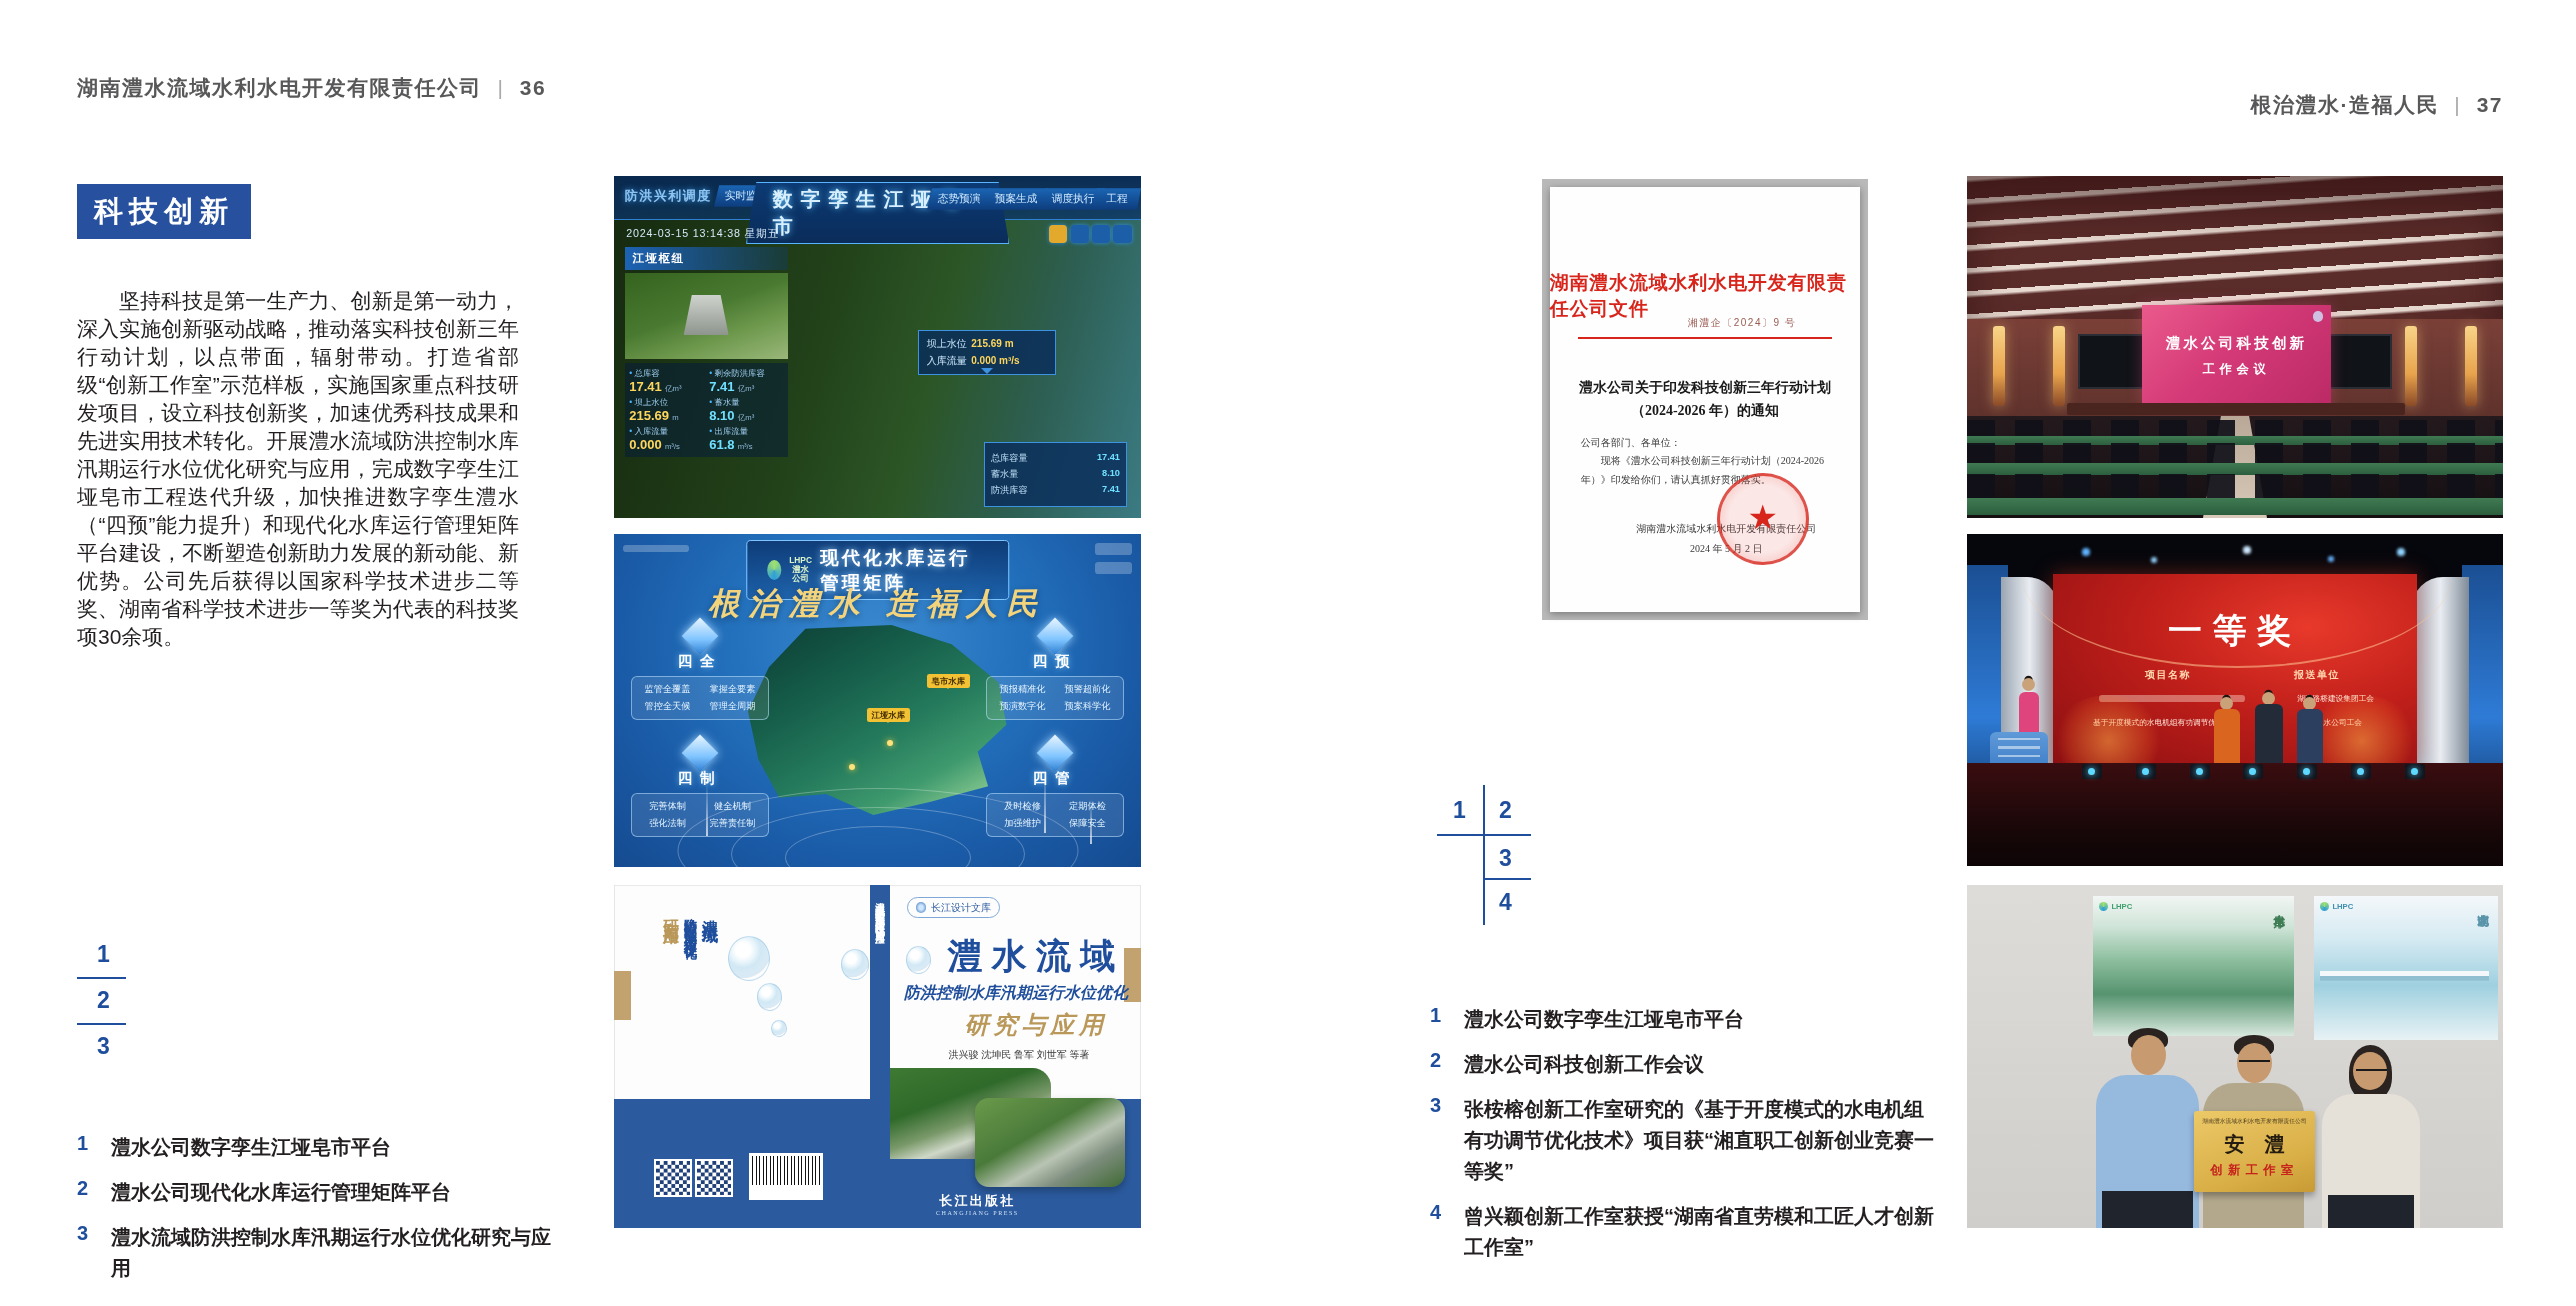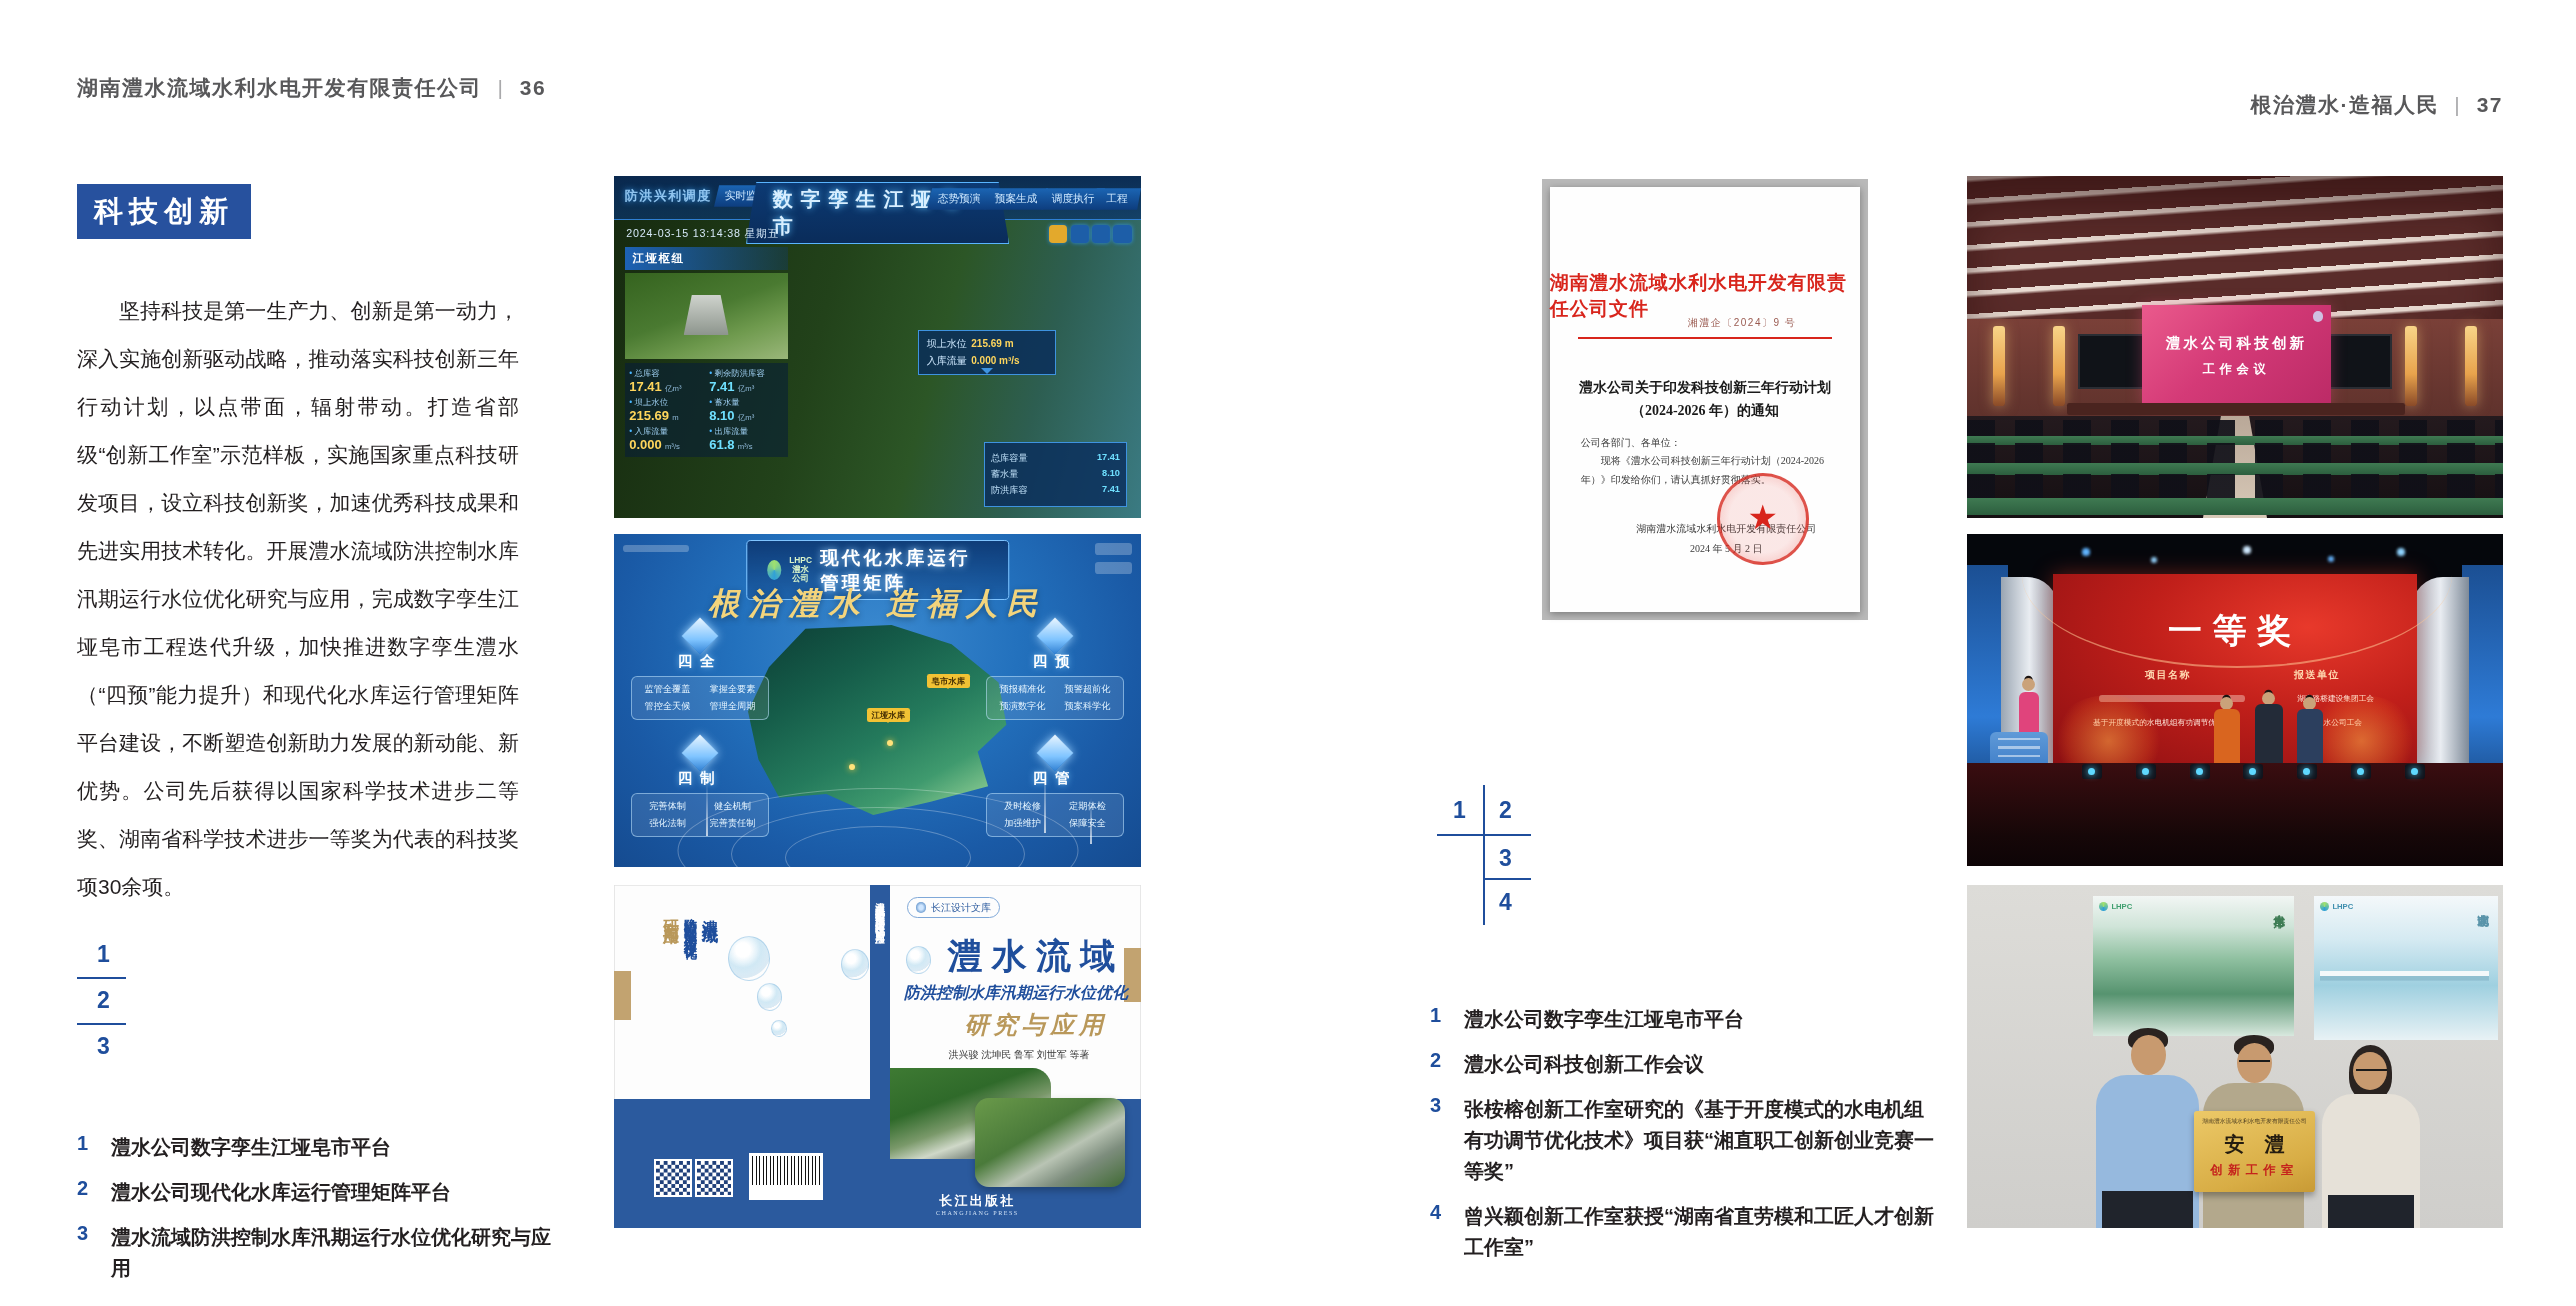--- a/index.html
+++ b/index.html
@@ -8,21 +8,21 @@
   .abs{position:absolute;}
 
   
   .pg-header{position:absolute;top:74px;font-size:21px;font-weight:bold;color:#58585a;letter-spacing:1.5px;}
   .pg-header .sep{color:#a9a9ab;font-weight:normal;margin:0 15.4px;}
   .pg-header .num{color:#58585a;}
 
   
   .sec-title{position:absolute;left:77px;top:184px;background:#27519e;color:#fff;
              font-size:29px;font-weight:bold;letter-spacing:6.1px;padding:7.7px 17px;}
-  .para{position:absolute;left:77px;top:287px;width:442px;font-size:21px;line-height:48px;
+  .para{position:absolute;left:77px;top:287px;width:442px;font-size:21px;line-height:28px;
         text-align:justify;text-indent:2em;color:#231f20;font-weight:500;}
 
   
   .keynum{position:absolute;color:#1f4e9c;font-weight:bold;font-size:23px;}
   .keyline{position:absolute;border-top:2.3px solid #1f4e9c;}
 
   
   .caps{position:absolute;font-size:20px;font-weight:bold;color:#231f20;}
   .cap-row{display:flex;margin-bottom:14px;}
   .cap-row .n{color:#1f4e9c;width:34px;flex:0 0 34px;}

